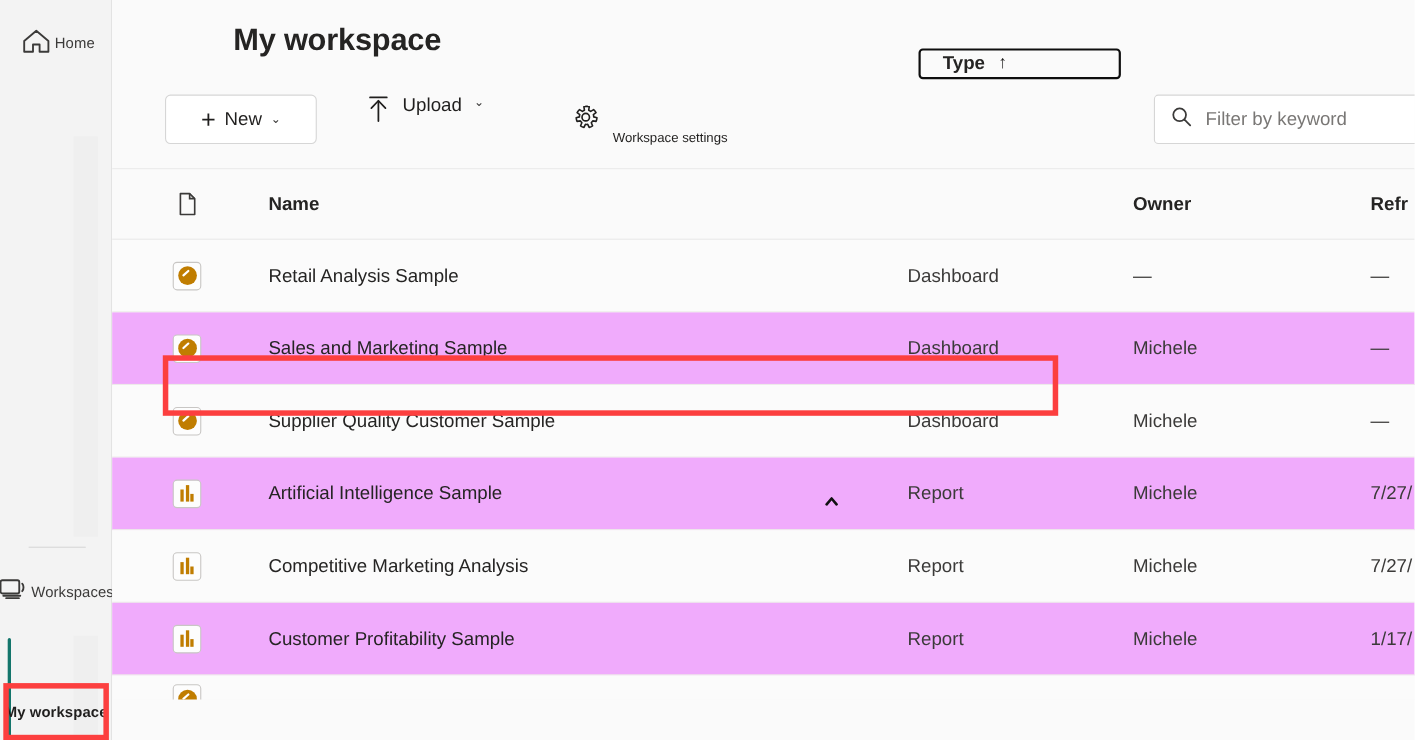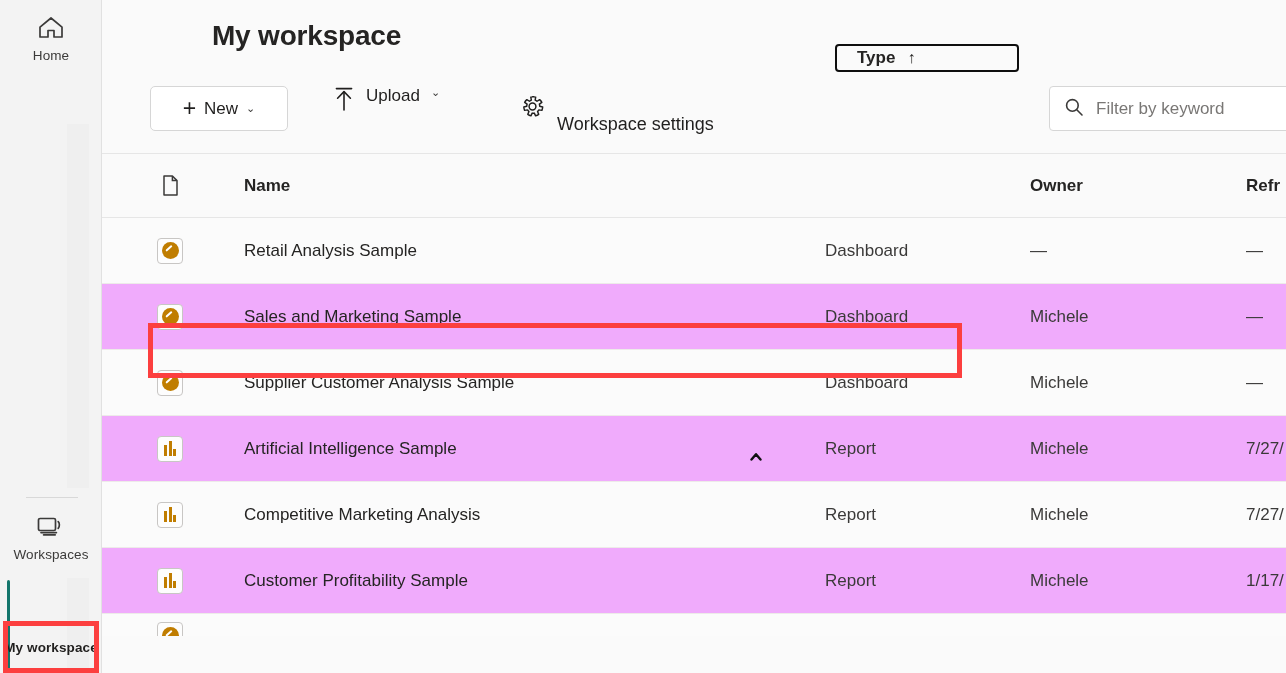--- a/index.html
+++ b/index.html
@@ -16,21 +16,21 @@
   
   #rail {
     position: relative;
     width: 102px; height: 673px;
     background: #f3f3f3;
     border-right: 1px solid #e1e1e1;
     flex: 0 0 102px;
   }
   .rail-item {
     position: absolute; left: 0; width: 102px;
-    display: flex; flex-direction: column;
+    display: flex; flex-direction: row;
     align-items: center; justify-content: center;
     cursor: pointer;
   }
   .rail-icon { width: 34px; height: 32px; display: flex; align-items: center; justify-content: center; }
   .rail-label {
     margin-top: 4px;
     font-size: 13.5px; color: #3b3a39; line-height: 15px;
     text-align: center; letter-spacing: .1px;
   }
   #rail-home { top: 8px; height: 58px; }
@@ -97,21 +97,21 @@
     height: 45px; display: flex; align-items: flex-start; gap: 11px;
     padding: 0 6px; cursor: pointer;
   }
   #btn-upload .lbl { font-size: 17px; color: #201f1e; }
 
   #btn-settings {
     position: absolute; left: 412px; top: 4px;
     height: 45px; display: flex; align-items: center; gap: 12px;
     padding: 0 6px; cursor: pointer;
   }
-  #btn-settings .lbl { font-size: 18px; color: #201f1e; margin-top: 32px; }
+  #btn-settings .lbl { font-size: 12px; color: #201f1e; margin-top: 32px; }
 
   #filter-box {
     position: absolute; left: 947px; top: 4px;
     width: 245px; height: 45px;
     border: 1px solid #d6d6d6; border-radius: 4px;
     background: #ffffff;
     display: flex; align-items: center; gap: 12px;
     padding: 0 14px;
   }
   #filter-box input {
@@ -344,21 +344,21 @@
         <span class="c-owner cell-muted">Michele</span>
         <span class="c-refr dash">—</span>
       </div>
 
       <div class="row plain">
         <span class="c-icon">
           <span class="tile">
               <span class="gauge"></span>
             </span>
         </span>
-        <span class="c-name cell-text">Supplier Customer Analysis Sample</span>
+        <span class="c-name cell-text">Supplier Quality Customer Sample</span>
         <span class="c-type cell-muted">Dashboard</span>
         <span class="c-owner cell-muted">Michele</span>
         <span class="c-refr dash">—</span>
       </div>
 
       <div class="row alt">
         <span class="c-icon">
           <span class="tile">
               <span class="bars">
                 <i></i>

